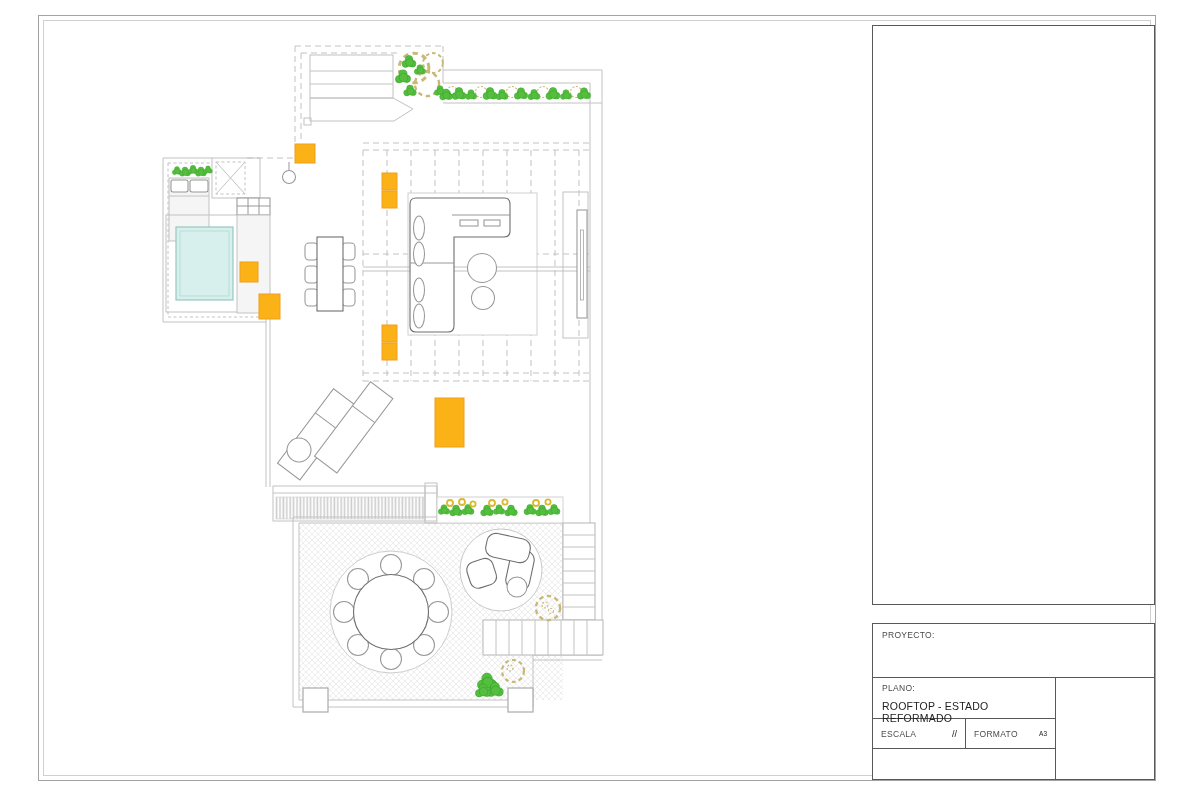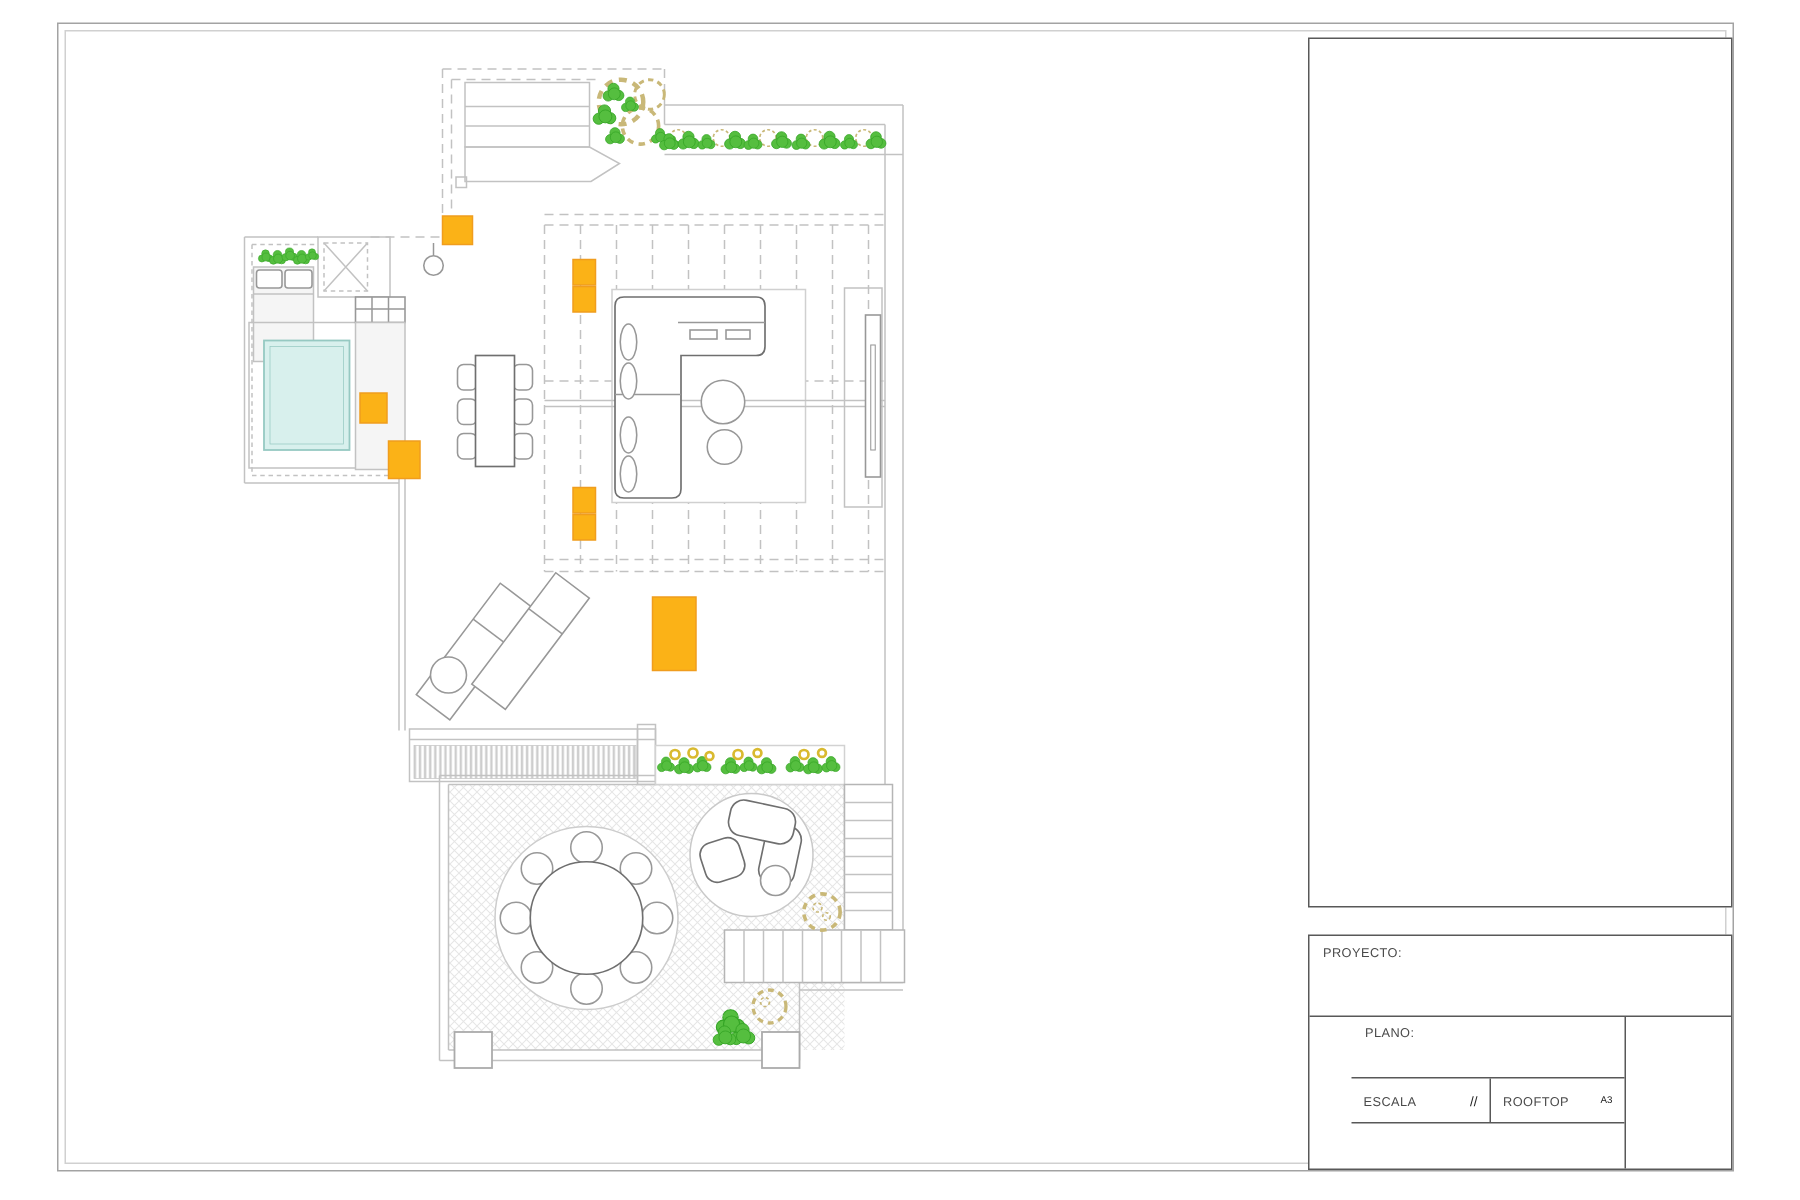--- a/index.html
+++ b/index.html
@@ -15,21 +15,21 @@
          border:1px solid #585858;box-sizing:border-box;background:#fff;}
 
   .tb{position:absolute;left:872px;top:623px;width:283px;height:157px;
       border:1px solid #585858;box-sizing:border-box;background:#fff;
       display:flex;flex-direction:column;color:#333;}
   .tb-row1{height:54px;border-bottom:1px solid #585858;padding:6px 9px;box-sizing:border-box;}
   .tb-label{font-size:8.5px;letter-spacing:.3px;color:#4a4a4a;}
   .tb-title{font-size:14px;font-weight:bold;letter-spacing:.4px;margin-top:8px;color:#1c1c1c;}
   .tb-mid{flex:1;display:flex;min-height:0;}
   .tb-left{width:183px;border-right:1px solid #585858;box-sizing:border-box;
-           display:flex;flex-direction:column;margin-left:28px;}
+           display:flex;flex-direction:column;}
   .tb-right{flex:1;}
   .tb-plan{height:41px;border-bottom:1px solid #585858;padding:5px 9px;box-sizing:border-box;}
   .tb-plan-name{font-size:10.5px;margin-top:7px;color:#222;letter-spacing:.2px;}
   .tb-grid-row{height:30px;display:flex;border-bottom:1px solid #585858;box-sizing:border-box;}
   .tb-grid-row.last{flex:1;border-bottom:none;}
   .tb-cell{display:flex;align-items:center;justify-content:space-between;
            padding:0 8px;box-sizing:border-box;}
   .tb-cell.c1{width:93px;border-right:1px solid #585858;}
   .tb-cell.c2{flex:1;}
   .tb-val-md{font-size:9px;color:#222;}
@@ -301,28 +301,29 @@
   <div class="panel"></div>
 
   <div class="tb">
     <div class="tb-row1">
       <div class="tb-label">PROYECTO:</div>
     </div>
     <div class="tb-mid">
       <div class="tb-left">
         <div class="tb-plan">
           <div class="tb-label">PLANO:</div>
+          <div class="tb-plan-name">ROOFTOP - ESTADO REFORMADO</div>
         </div>
         <div class="tb-grid-row">
           <div class="tb-cell c1">
             <span class="tb-label">ESCALA</span>
             <span class="tb-val-md">//</span>
           </div>
           <div class="tb-cell c2">
-            <span class="tb-label">ROOFTOP</span>
+            <span class="tb-label">FORMATO</span>
             <span class="tb-val-sm">A3</span>
           </div>
         </div>
       </div>
       <div class="tb-right"></div>
     </div>
   </div>
 
 </div>
 

